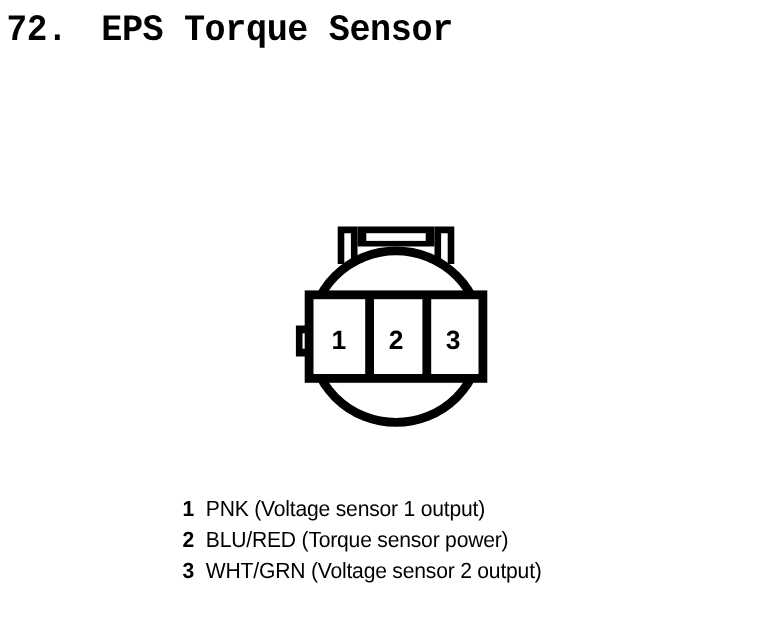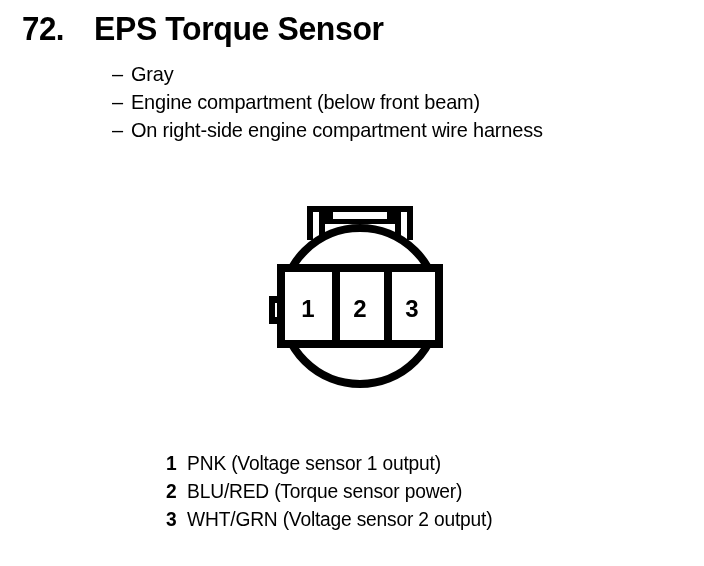--- a/index.html
+++ b/index.html
@@ -22,26 +22,27 @@
     position: absolute;
     left: 0;
     top: 0;
     width: 704px;
     height: 566px;
   }
 
   
   .header {
     position: absolute;
-    left: 22px;
+    left: 6px;
     top: 8px;
     width: 660px;
     height: 44px;
     display: flex;
     align-items: flex-start;
+    font-family: Liberation Mono, monospace;
   }
   .header-number {
     font-size: 34px;
     font-weight: bold;
     line-height: 40px;
     letter-spacing: -0.5px;
     transform: scaleX(0.92);
     transform-origin: left top;
     white-space: nowrap;
   }
@@ -117,25 +118,20 @@
 </head>
 <body>
 
 <div class="page">
 
   <div class="header">
     <span class="header-number">72.</span>
     <span class="header-title">EPS Torque Sensor</span>
   </div>
 
-  <div class="desc-list">
-    <div class="desc-item"><span class="desc-dash">–</span><span>Gray</span></div>
-    <div class="desc-item"><span class="desc-dash">–</span><span>Engine compartment (below front beam)</span></div>
-    <div class="desc-item"><span class="desc-dash">–</span><span>On right-side engine compartment wire harness</span></div>
-  </div>
 
   <div class="connector-wrap">
     <svg class="connector-svg" width="210" height="200" viewBox="0 0 210 200">
 
       <g>
 
         <path d="M 52 10 L 70 10 L 70 44 L 64 44 L 64 16 L 58 16 L 58 44 L 52 44 Z" fill="#000000"></path>
 
         <path d="M 140 10 L 158 10 L 158 44 L 152 44 L 152 16 L 146 16 L 146 44 L 140 44 Z" fill="#000000"></path>
       </g>

